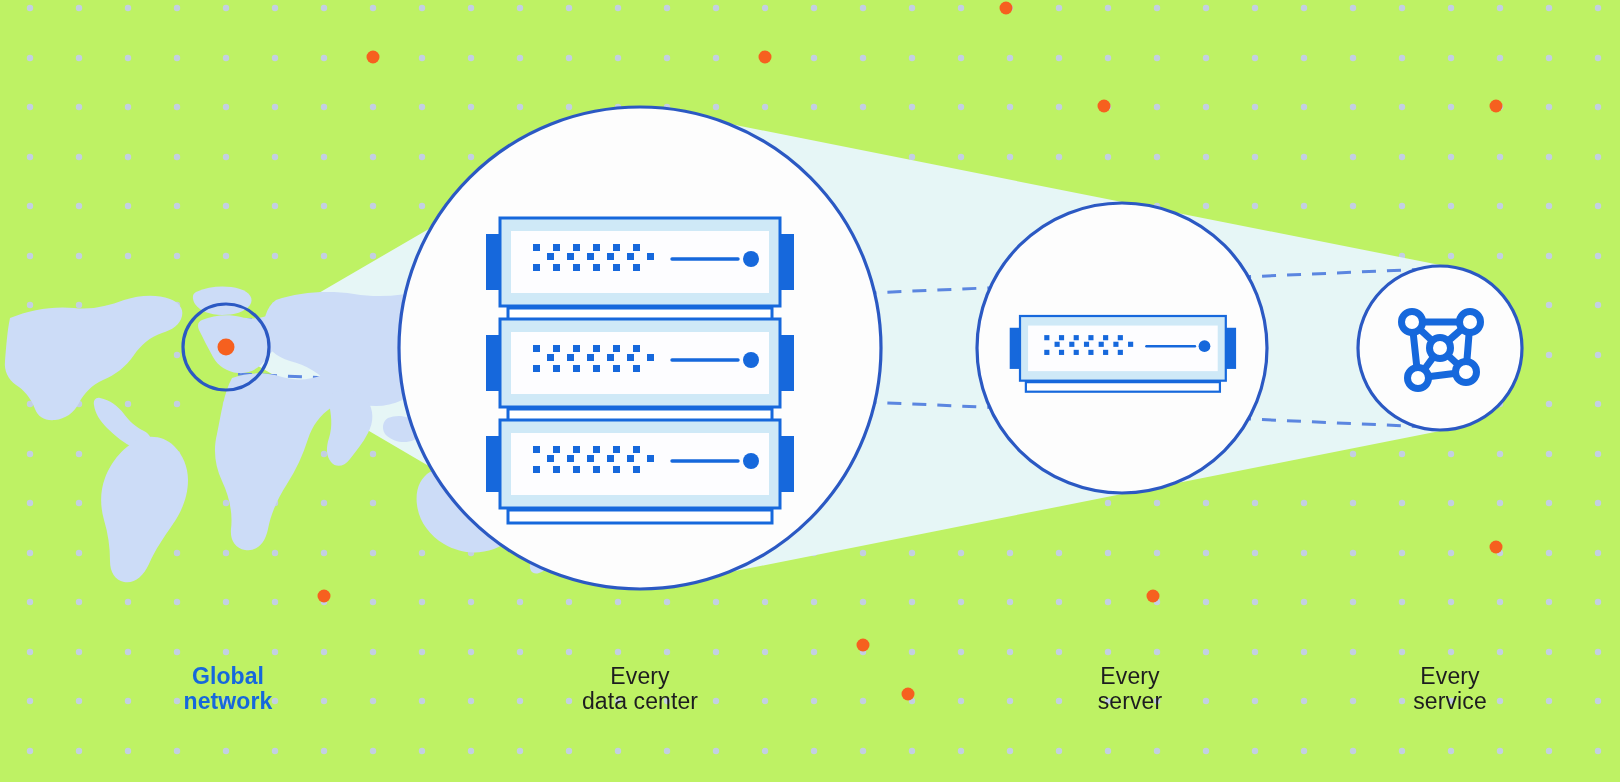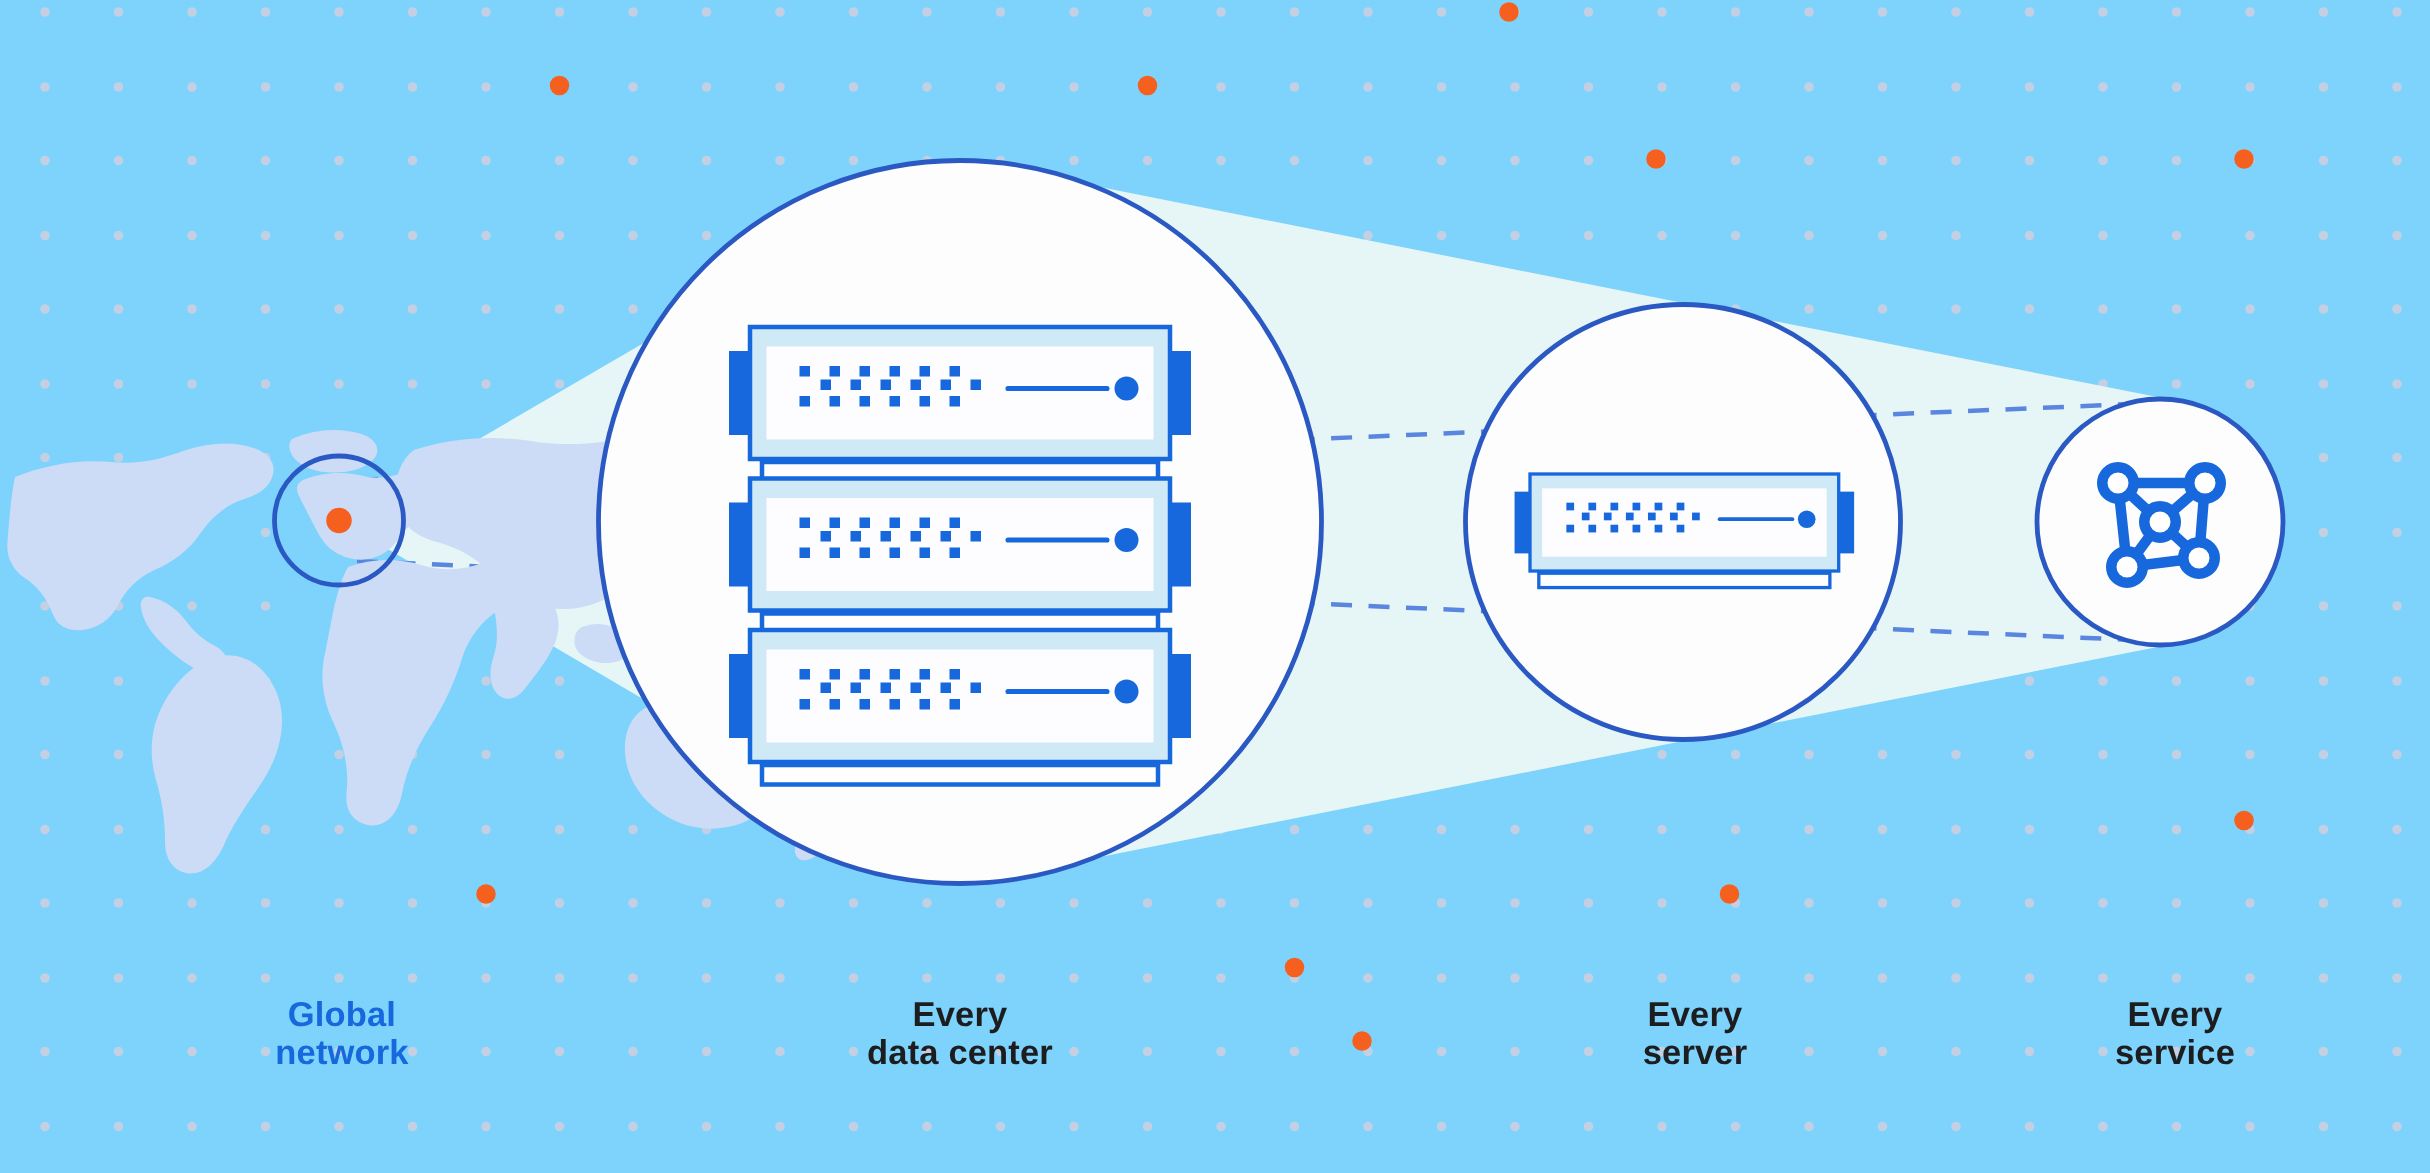--- a/index.html
+++ b/index.html
@@ -9,34 +9,34 @@
     background: #ffffff;
   }
   body {
     font-family: "Liberation Sans", sans-serif;
   }
   #stage {
     position: relative;
     width: 1620px;
     height: 782px;
     overflow: hidden;
-    background: #7dd3fc;
+    background: #bef264;
   }
   #scene {
     position: absolute;
     inset: 0;
     width: 1620px;
     height: 782px;
   }
   .label {
     position: absolute;
     text-align: center;
     font-size: 23px;
     line-height: 1.08;
-    font-weight: 700;
+    font-weight: 400;
     color: #1d1d1f;
     white-space: pre-line;
     letter-spacing: 0.1px;
   }
   .label.accent {
     color: #1668dc;
     font-weight: 700;
   }
   #label-global   { left: 118px; top: 664px; width: 220px; color: #1668dc; font-weight: 700; }
   #label-dc       { left: 530px; top: 664px; width: 220px; }

